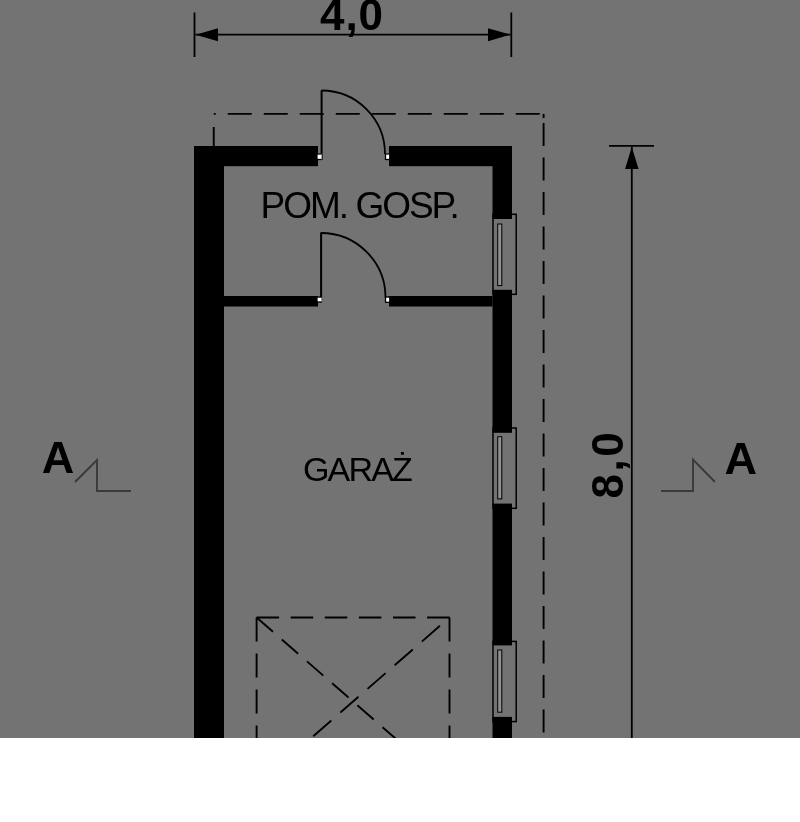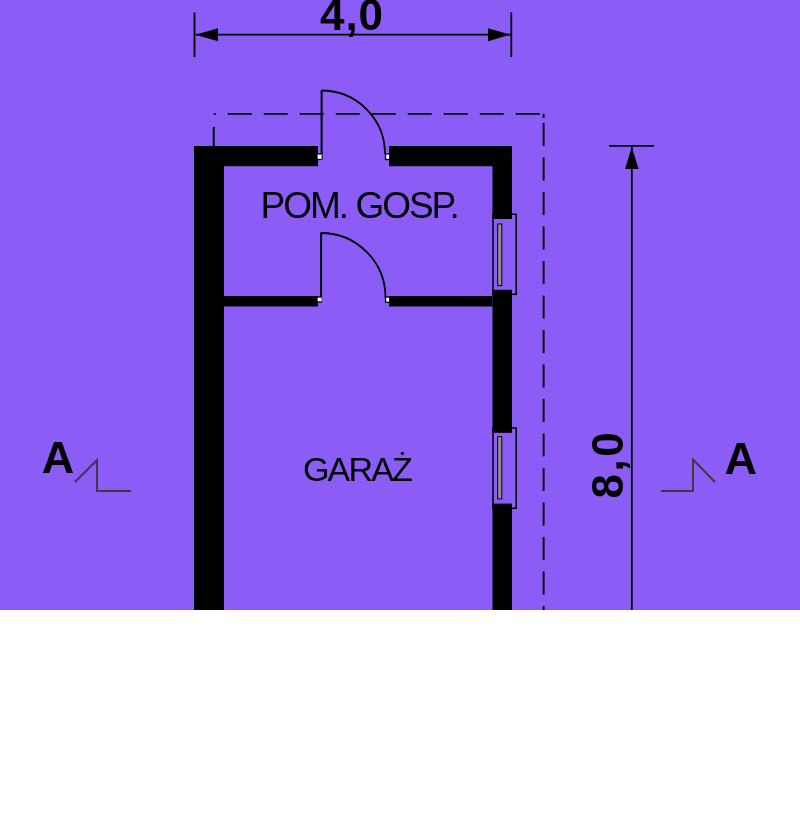--- a/index.html
+++ b/index.html
@@ -1,16 +1,16 @@
 <!DOCTYPE html>
 <html><head>
 <meta charset="utf-8">
 <style>
   html,body{margin:0;padding:0;background:#ffffff;}
-  .page{width:800px;height:610px;position:relative;overflow:hidden;background:#8b5cf6;text-decoration:underline;}
+  .page{width:800px;height:738px;position:relative;overflow:hidden;background:#737373;text-decoration:underline;}
   svg{display:block;}
   text{font-family:"Liberation Sans", sans-serif;fill:#000;}
 </style>
 </head>
 <body>
 <div class="page">
 <svg width="800" height="822" viewBox="0 0 800 822" xmlns="http://www.w3.org/2000/svg">
 
 <g>
   <line x1="213.75" y1="113.9" x2="543.6" y2="113.9" stroke="#000" stroke-width="1.9" stroke-dasharray="24 12" stroke-dashoffset="22"></line>

